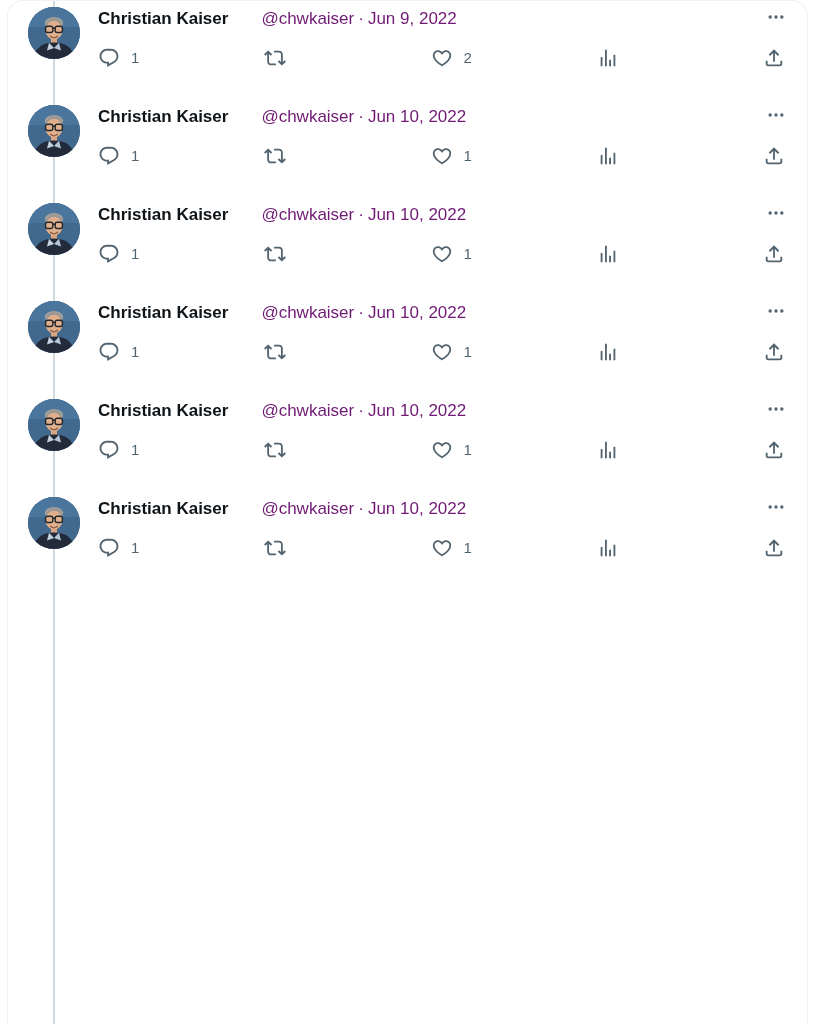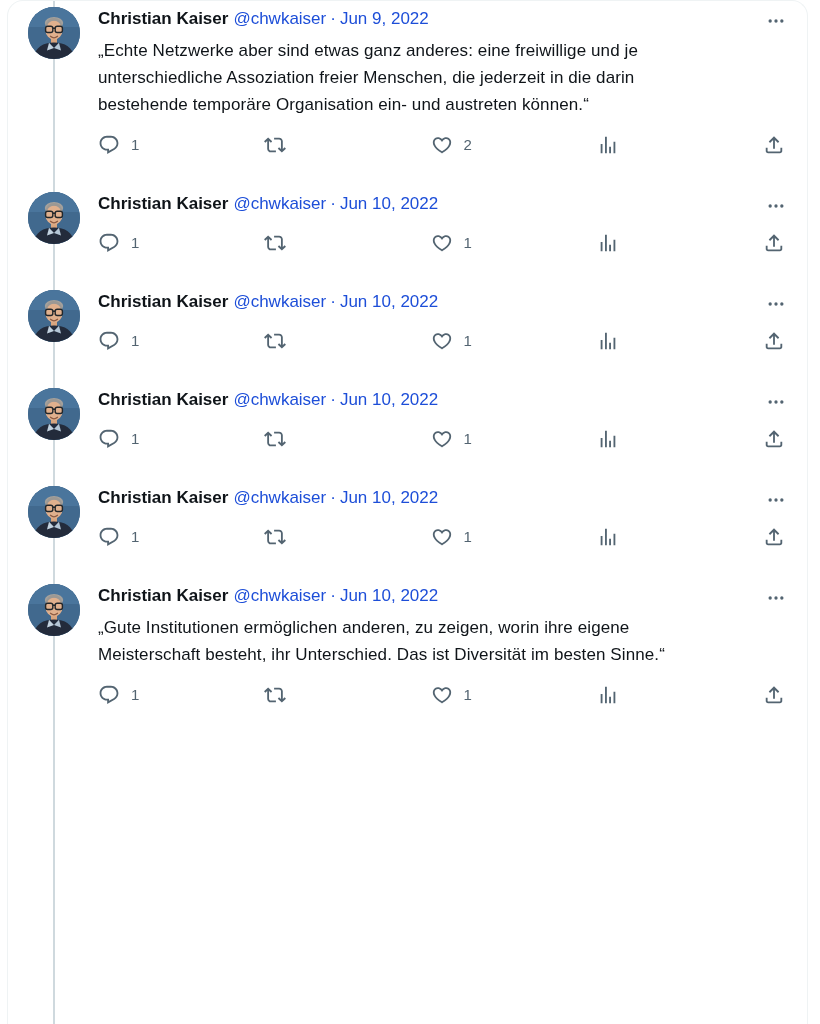--- a/index.html
+++ b/index.html
@@ -36,26 +36,27 @@
   .avatar-col { flex: none; width: 52px; }
   .avatar {
     width: 52px; height: 52px;
     border-radius: 50%;
     overflow: hidden;
     background: #41698e;
   }
   .avatar svg { display: block; width: 52px; height: 52px; }
   .content { flex: 1; min-width: 0; margin-left: 18px; }
   .tweet-header {
-    display: flex; align-items: flex-end;
+    display: flex; align-items: flex-start;
     font-size: 17px; line-height: 24px;
     white-space: nowrap;
+    gap: 28px;
   }
   .display-name { font-weight: 700; color: #0f1419; }
-  .meta { color: #1d4ed8; margin-left: 5px; }
+  .meta { color: #701a75; margin-left: 5px; }
   .meta .sep { margin: 0 4px; }
   .more-btn {
     margin-left: auto;
     background: none; border: none; padding: 0;
     width: 22px; height: 20px;
     display: flex; align-items: center; justify-content: center;
     cursor: pointer;
   }
   .more-btn svg { width: 20px; height: 20px; fill: #536471; }
   .tweet-text {
@@ -119,23 +120,20 @@
           <span>@chwkaiser</span><span class="sep">·</span><span>Jun 9, 2022</span>
         </span>
         <button class="more-btn" aria-label="More">
           <svg viewBox="0 0 24 24">
             <circle cx="5" cy="12" r="2"></circle>
                 <circle cx="12" cy="12" r="2"></circle>
                 <circle cx="19" cy="12" r="2"></circle>
           </svg>
         </button>
       </div>
-      <div class="tweet-text">„Echte Netzwerke aber sind etwas ganz anderes: eine freiwillige und je
-unterschiedliche Assoziation freier Menschen, die jederzeit in die darin
-bestehende temporäre Organisation ein- und austreten können.“</div>
       <div class="actions">
         <button class="action reply" aria-label="Reply">
           <svg viewBox="0 0 24 24">
             <path d="M1.751 10c0-4.42 3.584-8 8.005-8h4.366c4.49 0 8.129 3.64 8.129 8.13 0 2.96-1.607 5.68-4.196 7.11l-8.054 4.46v-3.69h-.067c-4.49.1-8.183-3.51-8.183-8.01zm8.005-6c-3.317 0-6.005 2.69-6.005 6 0 3.37 2.77 6.08 6.138 6.01l.351-.01h1.761v2.3l5.087-2.81c1.951-1.08 3.163-3.13 3.163-5.36 0-3.39-2.744-6.13-6.129-6.13H9.756z"></path>
           </svg>
           <span class="count">1</span>
         </button>
         <button class="action retweet" aria-label="Repost">
           <svg viewBox="0 0 24 24">
             <path d="M4.5 3.88l4.432 4.14-1.364 1.46L5.5 7.55V16c0 1.1.896 2 2 2H13v2H7.5c-2.209 0-4-1.79-4-4V7.55L1.432 9.48.068 8.02 4.5 3.88zM16.5 6H11V4h5.5c2.209 0 4 1.79 4 4v8.45l2.068-1.93 1.364 1.46-4.432 4.14-4.432-4.14 1.364-1.46 2.068 1.93V8c0-1.1-.896-2-2-2z"></path>
@@ -457,22 +455,20 @@
           <span>@chwkaiser</span><span class="sep">·</span><span>Jun 10, 2022</span>
         </span>
         <button class="more-btn" aria-label="More">
           <svg viewBox="0 0 24 24">
             <circle cx="5" cy="12" r="2"></circle>
                 <circle cx="12" cy="12" r="2"></circle>
                 <circle cx="19" cy="12" r="2"></circle>
           </svg>
         </button>
       </div>
-      <div class="tweet-text">„Gute Institutionen ermöglichen anderen, zu zeigen, worin ihre eigene
-Meisterschaft besteht, ihr Unterschied. Das ist Diversität im besten Sinne.“</div>
       <div class="actions">
         <button class="action reply" aria-label="Reply">
           <svg viewBox="0 0 24 24">
             <path d="M1.751 10c0-4.42 3.584-8 8.005-8h4.366c4.49 0 8.129 3.64 8.129 8.13 0 2.96-1.607 5.68-4.196 7.11l-8.054 4.46v-3.69h-.067c-4.49.1-8.183-3.51-8.183-8.01zm8.005-6c-3.317 0-6.005 2.69-6.005 6 0 3.37 2.77 6.08 6.138 6.01l.351-.01h1.761v2.3l5.087-2.81c1.951-1.08 3.163-3.13 3.163-5.36 0-3.39-2.744-6.13-6.129-6.13H9.756z"></path>
           </svg>
           <span class="count">1</span>
         </button>
         <button class="action retweet" aria-label="Repost">
           <svg viewBox="0 0 24 24">
             <path d="M4.5 3.88l4.432 4.14-1.364 1.46L5.5 7.55V16c0 1.1.896 2 2 2H13v2H7.5c-2.209 0-4-1.79-4-4V7.55L1.432 9.48.068 8.02 4.5 3.88zM16.5 6H11V4h5.5c2.209 0 4 1.79 4 4v8.45l2.068-1.93 1.364 1.46-4.432 4.14-4.432-4.14 1.364-1.46 2.068 1.93V8c0-1.1-.896-2-2-2z"></path>

